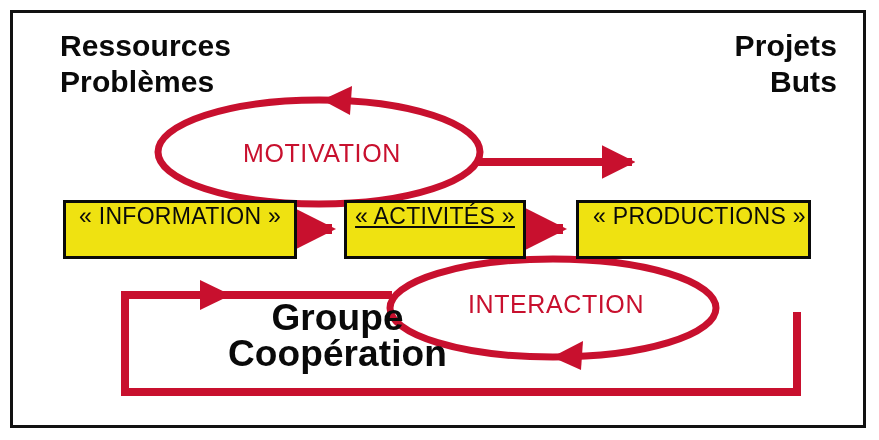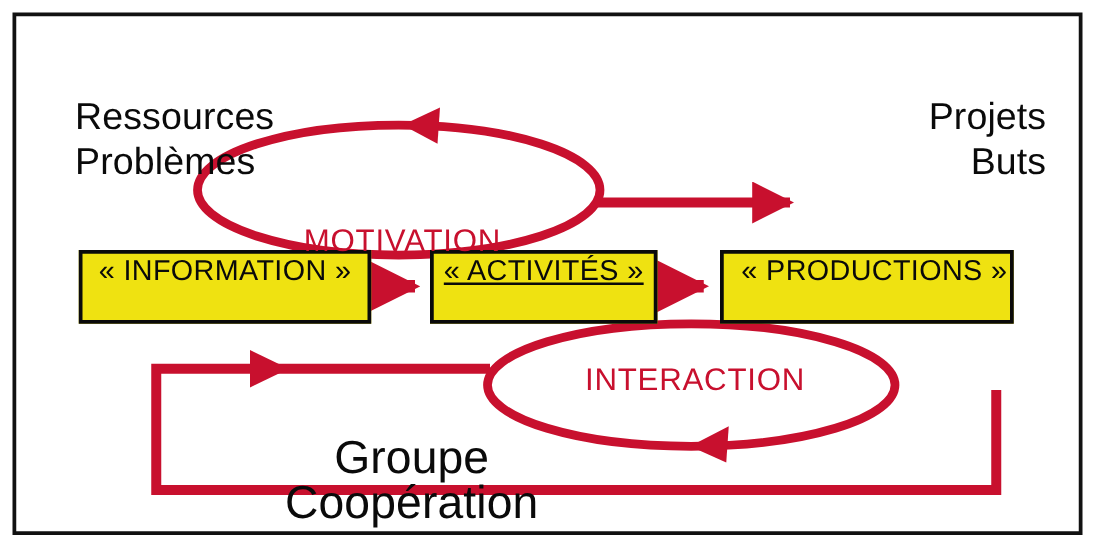--- a/index.html
+++ b/index.html
@@ -32,24 +32,23 @@
     left: 0;
     top: 0;
     width: 879px;
     height: 440px;
   }
   .corner-text {
     position: absolute;
     color: #0a0a0a;
     font-size: 30px;
     line-height: 36px;
-    font-weight: 400;
+    font-weight: 700;
     letter-spacing: 0.1px;
     white-space: pre;
-    margin-top: 48px;
   }
   #label-topleft {
     left: 60px;
     top: 28px;
     text-align: left;
   }
   #label-topright {
     right: 42px;
     top: 28px;
     text-align: right;
@@ -80,21 +79,21 @@
   #node-productions { left: 576px; top: 200px; width: 235px; height: 59px; padding-left: 12px; }
 
   .loop-label {
     position: absolute;
     color: #C8102E;
     font-size: 25px;
     font-weight: 400;
     letter-spacing: 0.6px;
     white-space: nowrap;
   }
-  #label-motivation { left: 243px; top: 139px; margin-top: 40px; }
+  #label-motivation { left: 243px; top: 139px; }
   #label-interaction { left: 468px; top: 290px; text-align: center; }
 </style>
 </head>
 <body>
 
 <div id="canvas">
 
   <div id="frame"></div>
 
   <svg id="diagram-svg" viewBox="0 0 879 440">

